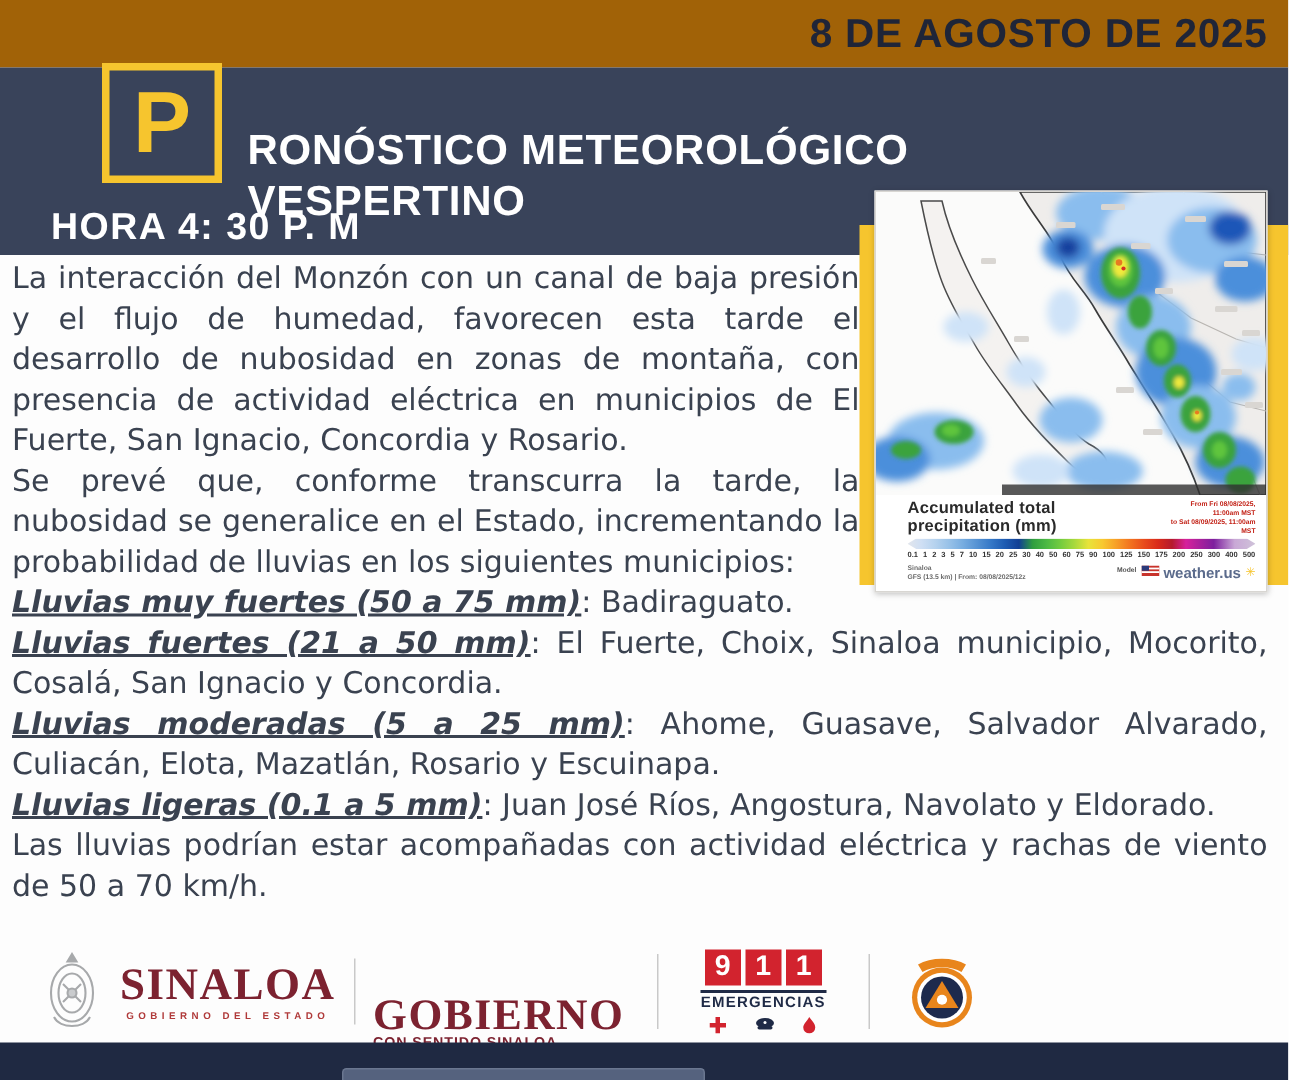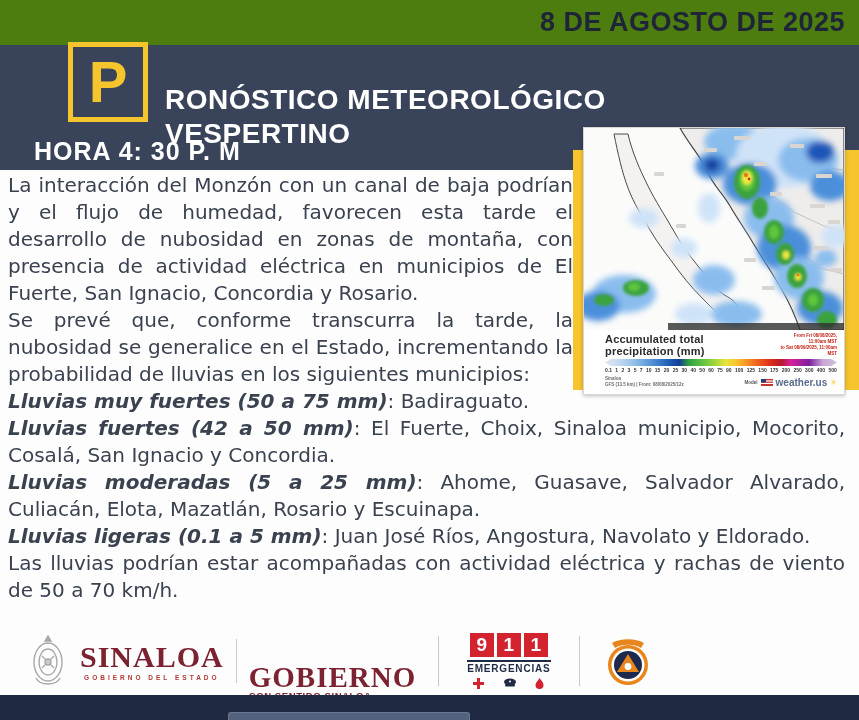--- a/index.html
+++ b/index.html
@@ -1,20 +1,20 @@
 <!DOCTYPE html>
 <html><head>
 <meta charset="utf-8">
 <style>
   html,body{margin:0;padding:0;}
   .page{position:relative;width:859px;height:720px;background:#fdfdfd;overflow:hidden;
         font-family:"Liberation Sans",sans-serif;}
 
   
-  .topbar{position:absolute;left:0;top:0;width:859px;height:45px;background:#4d7c0f;
+  .topbar{position:absolute;left:0;top:0;width:859px;height:45px;background:#a16207;
           display:flex;align-items:center;justify-content:flex-end;padding-right:14px;box-sizing:border-box;}
   .topbar .date{font-size:27px;font-weight:800;color:#1f2538;letter-spacing:.5px;}
 
   
   .header{position:absolute;left:0;top:45px;width:859px;height:125px;background:#39435A;}
   .p-box{position:absolute;left:68px;top:-3px;width:80px;height:80px;border:5px solid #F6C52E;
          display:flex;align-items:center;justify-content:center;box-sizing:border-box;background:#39435A;}
   .p-box span{color:#F6C52E;font-size:58px;font-weight:600;line-height:1;font-family:"Liberation Sans",sans-serif;}
   .title{position:absolute;left:165px;top:38px;color:#fff;font-weight:800;font-size:28px;line-height:34px;letter-spacing:.5px;}
   .hora{position:absolute;left:34px;top:92px;color:#fff;font-weight:800;font-size:25px;letter-spacing:1px;}
@@ -34,32 +34,32 @@
       clip-path:polygon(0 50%,2.5% 0,97.5% 0,100% 50%,97.5% 100%,2.5% 100%);
       background:linear-gradient(90deg,
         #e3e6ec 0%,#cfdff4 4%,#b5d2ee 8%,#97c1e8 12%,#76ace0 16%,#5592d3 20%,
         #3578c7 24%,#1d5bb2 28%,#123f94 32%,#2f9e3f 36%,#4cb944 40%,#74cc3f 44%,
         #a8d93c 48%,#e8e33a 52%,#f8c930 56%,#f79f27 60%,#f2731f 64%,#e84b1c 68%,
         #d92a1a 72%,#b51a2e 76%,#d6219c 80%,#a9209c 84%,#7e1f9e 88%,#c9a8d6 94%,#cfc3d9 100%);}
   .ticks{display:flex;justify-content:space-between;margin-top:1px;}
   .ticks span{font-size:5px;color:#333;font-weight:700;}
   .legend-row3{display:flex;justify-content:space-between;align-items:flex-end;margin-top:3px;}
   .model-info{font-size:4.5px;line-height:6px;color:#6b6b6b;font-weight:700;}
-  .brand{display:flex;align-items:center;gap:3px;}
+  .brand{display:flex;gap:3px;}
   .brand .model-lbl{font-size:4.5px;color:#555;font-weight:700;}
   .brand .brand-name{font-size:10px;font-weight:800;color:#5b6b8c;}
   .brand .sun{color:#F6C52E;font-size:8px;}
 
   
   .content{position:absolute;left:0;top:170px;width:859px;padding:2px 14px 0 8px;box-sizing:border-box;
            color:#3A4250;font-size:20px;line-height:27px;text-align:justify;
            font-family:"DejaVu Sans","Liberation Sans",sans-serif;}
   .map-spacer{float:right;width:272px;height:224px;}
   .content p{margin:0;}
-  .rain-label{font-weight:800;font-style:italic;}
+  .rain-label{font-weight:800;font-style:italic;text-decoration:underline;}
   .closing{margin-top:2px;}
 
   
   .footer{position:absolute;left:0;top:628px;width:859px;height:66px;display:flex;align-items:center;
           padding-left:26px;box-sizing:border-box;background:#fdfdfd;}
   .lockup{display:flex;align-items:center;}
   .sinaloa-text{margin-left:10px;text-align:center;}
   .sinaloa-word{font-family:"Liberation Serif",serif;font-weight:700;font-size:30px;color:#7C2230;letter-spacing:1px;line-height:30px;}
   .sinaloa-sub{font-size:6.5px;color:#b03a3a;letter-spacing:3px;font-weight:700;margin-top:2px;}
   .mini-divider{width:1px;height:44px;background:#c9c9c9;margin:0 12px;}
@@ -244,24 +244,24 @@
           </svg>
           <span class="brand-name">weather.us</span>
           <span class="sun">✳</span>
         </span>
       </div>
     </div>
   </div>
 
   <div class="content">
     <div class="map-spacer"></div>
-    <p>La interacción del Monzón con un canal de baja podrían y el flujo de humedad, favorecen esta tarde el desarrollo de nubosidad en zonas de montaña, con presencia de actividad eléctrica en municipios de El Fuerte, San Ignacio, Concordia y Rosario.</p>
+    <p>La interacción del Monzón con un canal de baja presión y el flujo de humedad, favorecen esta tarde el desarrollo de nubosidad en zonas de montaña, con presencia de actividad eléctrica en municipios de El Fuerte, San Ignacio, Concordia y Rosario.</p>
     <p>Se prevé que, conforme transcurra la tarde, la nubosidad se generalice en el Estado, incrementando la probabilidad de lluvias en los siguientes municipios:</p>
     <p class="rain-row"><span class="rain-label">Lluvias muy fuertes (50 a 75 mm)</span><span>: Badiraguato.</span></p>
-    <p class="rain-row"><span class="rain-label">Lluvias fuertes (42 a 50 mm)</span><span>: El Fuerte, Choix, Sinaloa municipio, Mocorito, Cosalá, San Ignacio y Concordia.</span></p>
+    <p class="rain-row"><span class="rain-label">Lluvias fuertes (21 a 50 mm)</span><span>: El Fuerte, Choix, Sinaloa municipio, Mocorito, Cosalá, San Ignacio y Concordia.</span></p>
     <p class="rain-row"><span class="rain-label">Lluvias moderadas (5 a 25 mm)</span><span>: Ahome, Guasave, Salvador Alvarado, Culiacán, Elota, Mazatlán, Rosario y Escuinapa.</span></p>
     <p class="rain-row"><span class="rain-label">Lluvias ligeras (0.1 a 5 mm)</span><span>: Juan José Ríos, Angostura, Navolato y Eldorado.</span></p>
     <p class="closing">Las lluvias podrían estar acompañadas con actividad eléctrica y rachas de viento de 50 a 70 km/h.</p>
   </div>
 
   <div class="footer">
     <div class="lockup">
       <svg width="44" height="58" viewBox="0 0 44 58">
         <g fill="none" stroke="#a7a9ab" stroke-width="1.4">
           <ellipse cx="22" cy="30" rx="14" ry="19"></ellipse>

